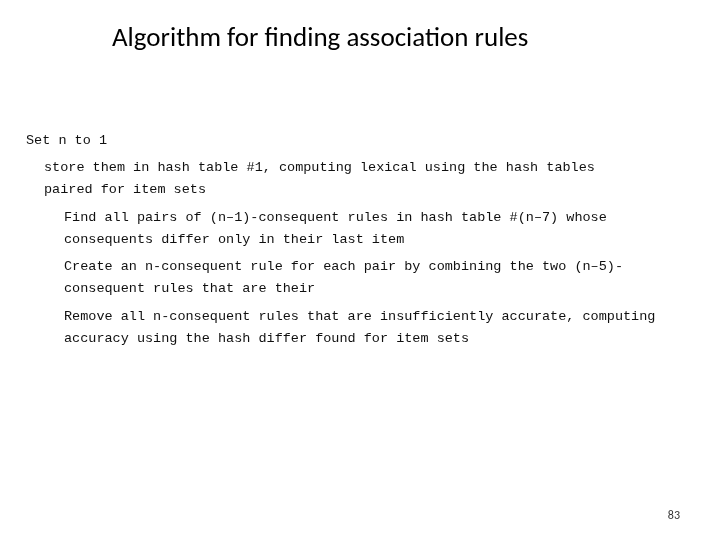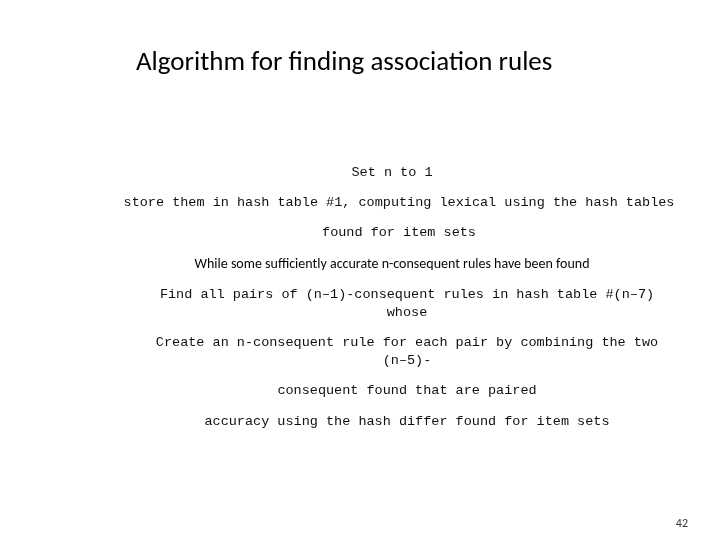--- a/index.html
+++ b/index.html
@@ -1,36 +1,36 @@
 <!DOCTYPE html>
 <html><head>
 <meta charset="utf-8">
 <style>
-  * { margin: 12px; padding: 0; box-sizing: border-box; text-align: center; }
+  * { margin: 4px; padding: 0; box-sizing: border-box; }
   body {
     width: 720px;
     height: 540px;
     background: #ffffff;
     position: relative;
     font-family: Calibri, Arial, sans-serif;
     overflow: hidden;
   }
   .title {
     position: absolute;
     top: 8px;
     left: 100px;
     font-size: 27px;
     font-weight: 400;
     color: #000;
     letter-spacing: 0px;
   }
   .algo {
     position: absolute;
     top: 116px;
-    left: 44px;
+    left: 10px;
     right: 28px;
     font-family: "Courier New", Courier, monospace;
     font-size: 13.5px;
     line-height: 1.35;
     color: #101010;
   }
   .step { margin-bottom: 9px; }
   .cont { padding-left: 14px; }
   .indent1 { padding-left: 30px; }
   .indent1 .cont { padding-left: 0; }
@@ -52,38 +52,39 @@
 <body>
 
 <div class="title">Algorithm for finding association rules</div>
 
 <div class="algo">
 
   <div class="step">Set n to 1</div>
 
   <div class="step">
     <div class="cont">store them in hash table #1, computing lexical using the hash tables</div>
-    <div class="cont">found for item sets</div>
+    <div class="cont">paired for item sets</div>
   </div>
 
-  <div class="step sans">While some sufficiently accurate n-consequent rules have been found</div>
 
   <div class="indent1">
 
 
     <div class="step">
       <div>Find all pairs of (n–1)-consequent rules in hash table #(n–7) whose</div>
+      <div class="cont">consequents differ only in their last item</div>
     </div>
 
     <div class="step">
       <div>Create an n-consequent rule for each pair by combining the two (n–5)-</div>
-      <div class="cont">consequent found that are paired</div>
+      <div class="cont">consequent rules that are their</div>
     </div>
 
     <div class="step">
+      <div>Remove all n-consequent rules that are insufficiently accurate, computing</div>
       <div class="cont">accuracy using the hash differ found for item sets</div>
     </div>
 
 
   </div>
 </div>
 
-<div class="pagenum">42</div>
+<div class="pagenum">83</div>
 
 </body></html>

